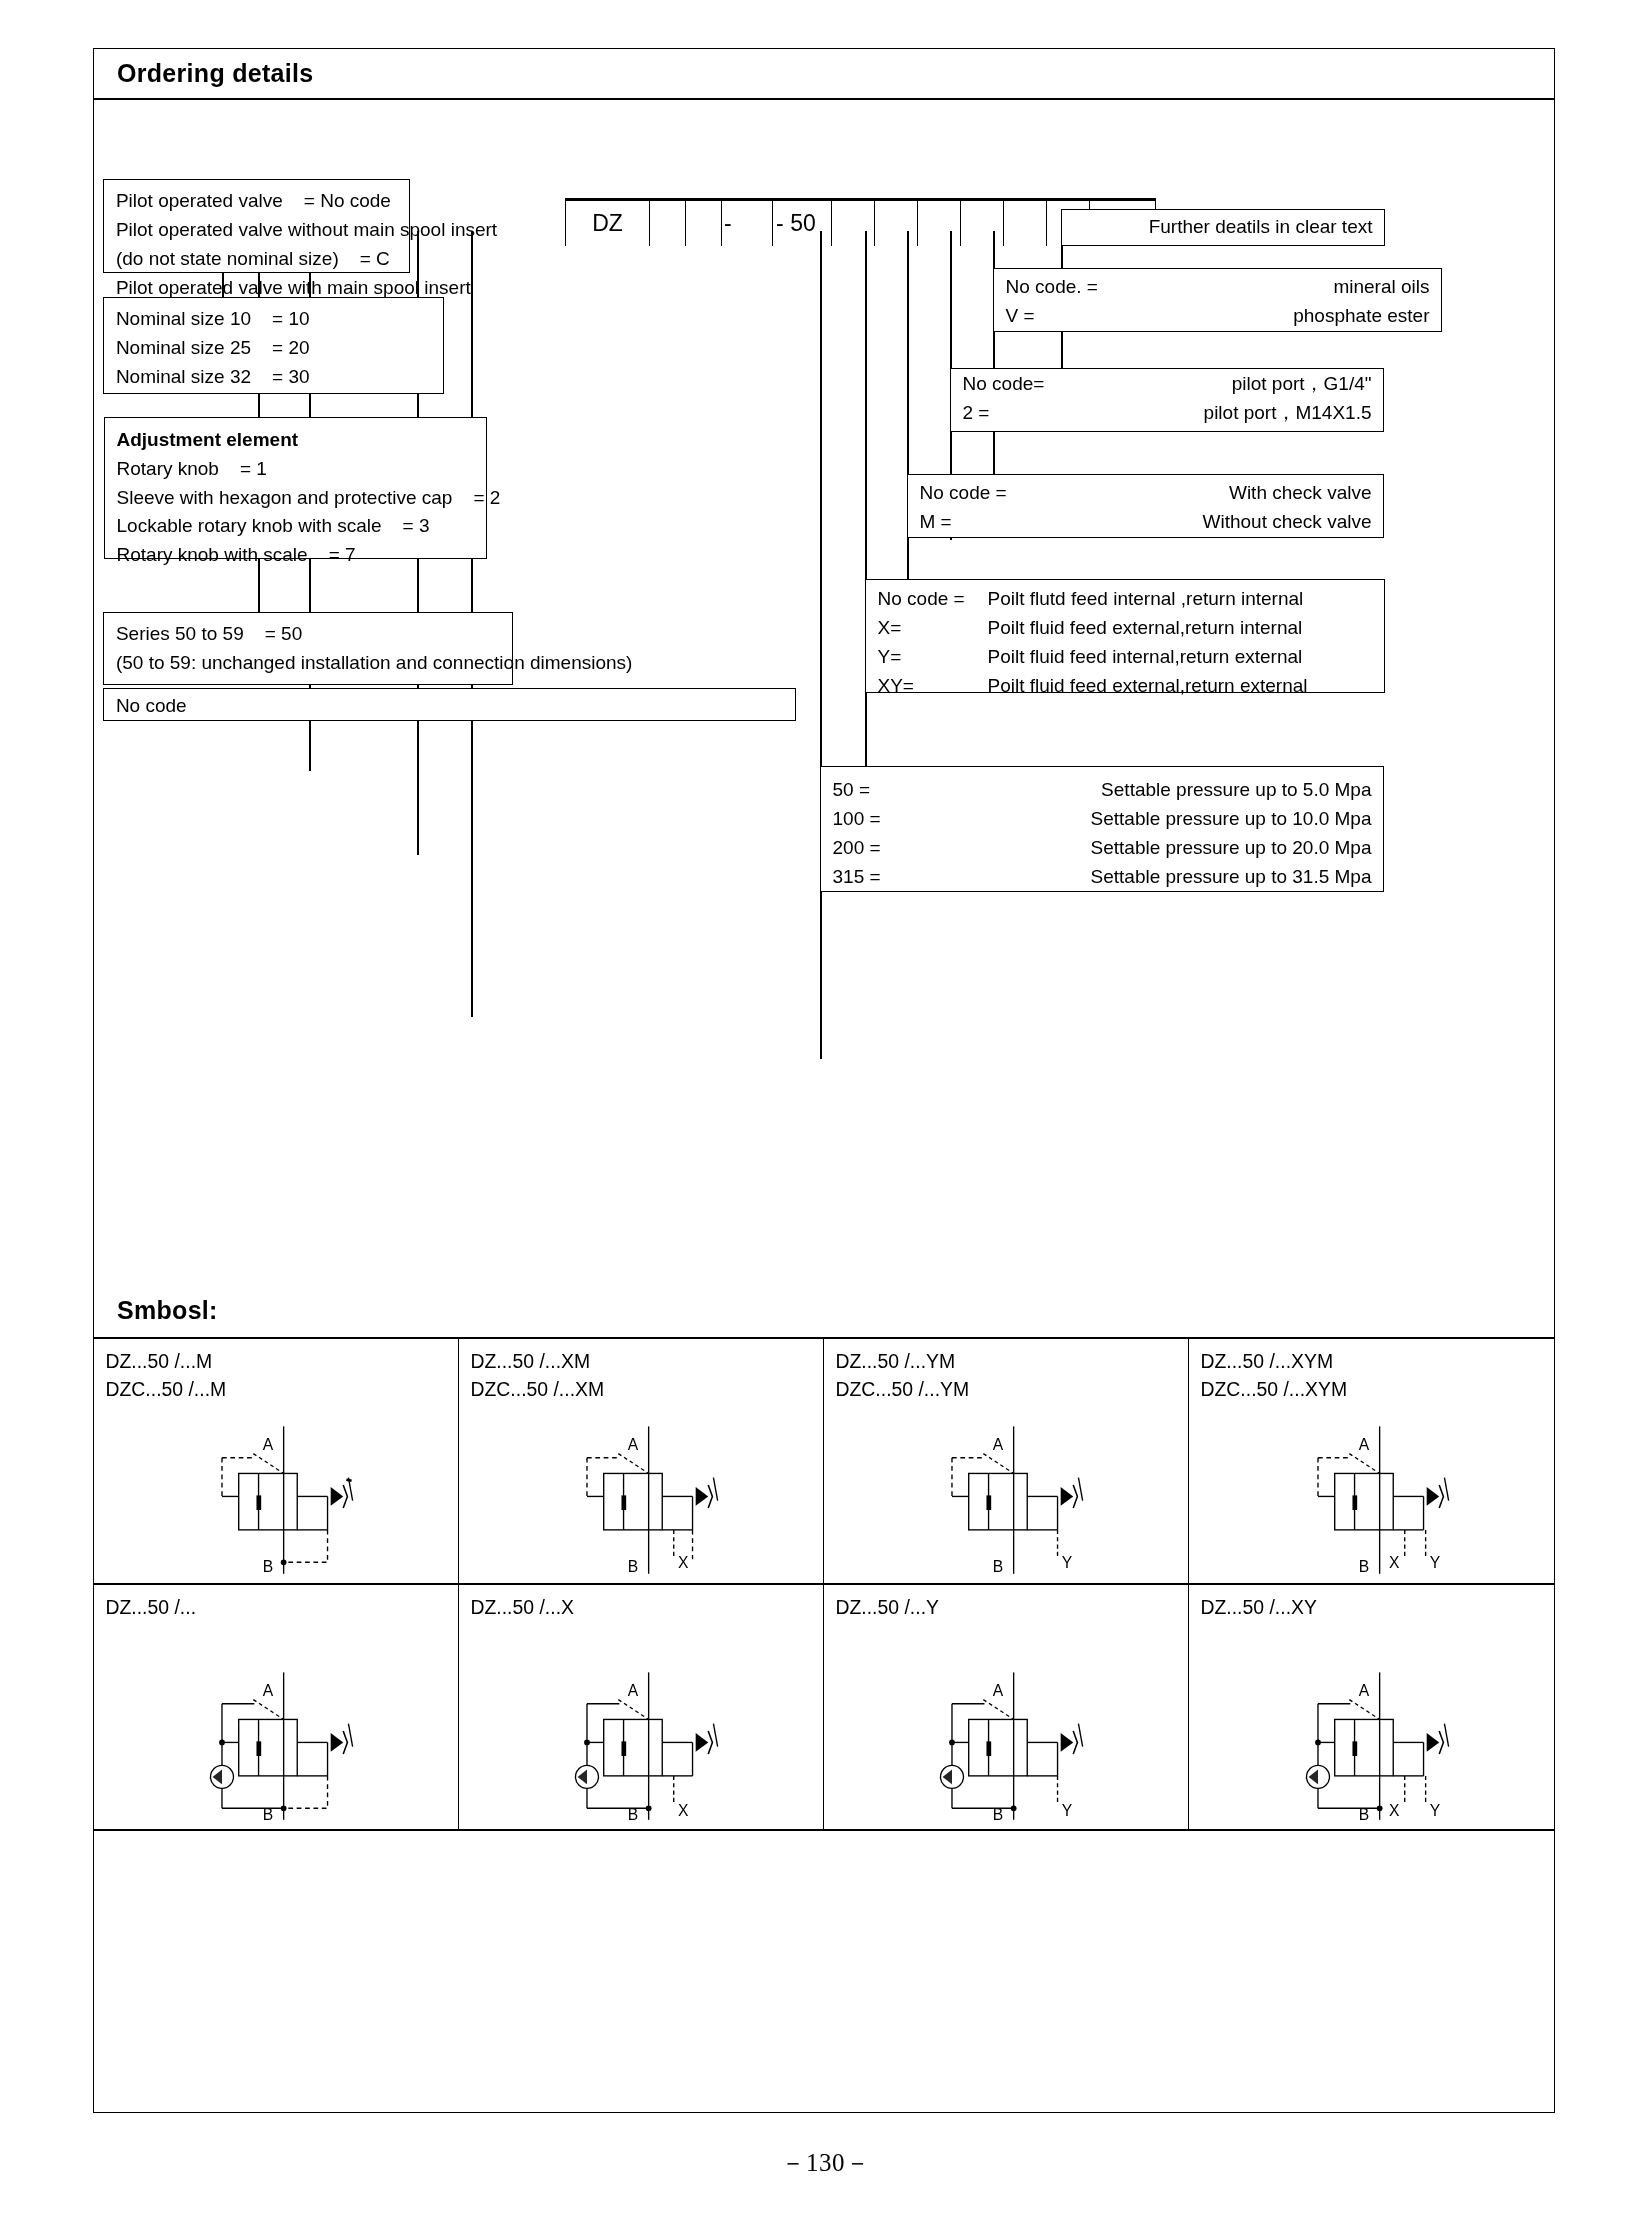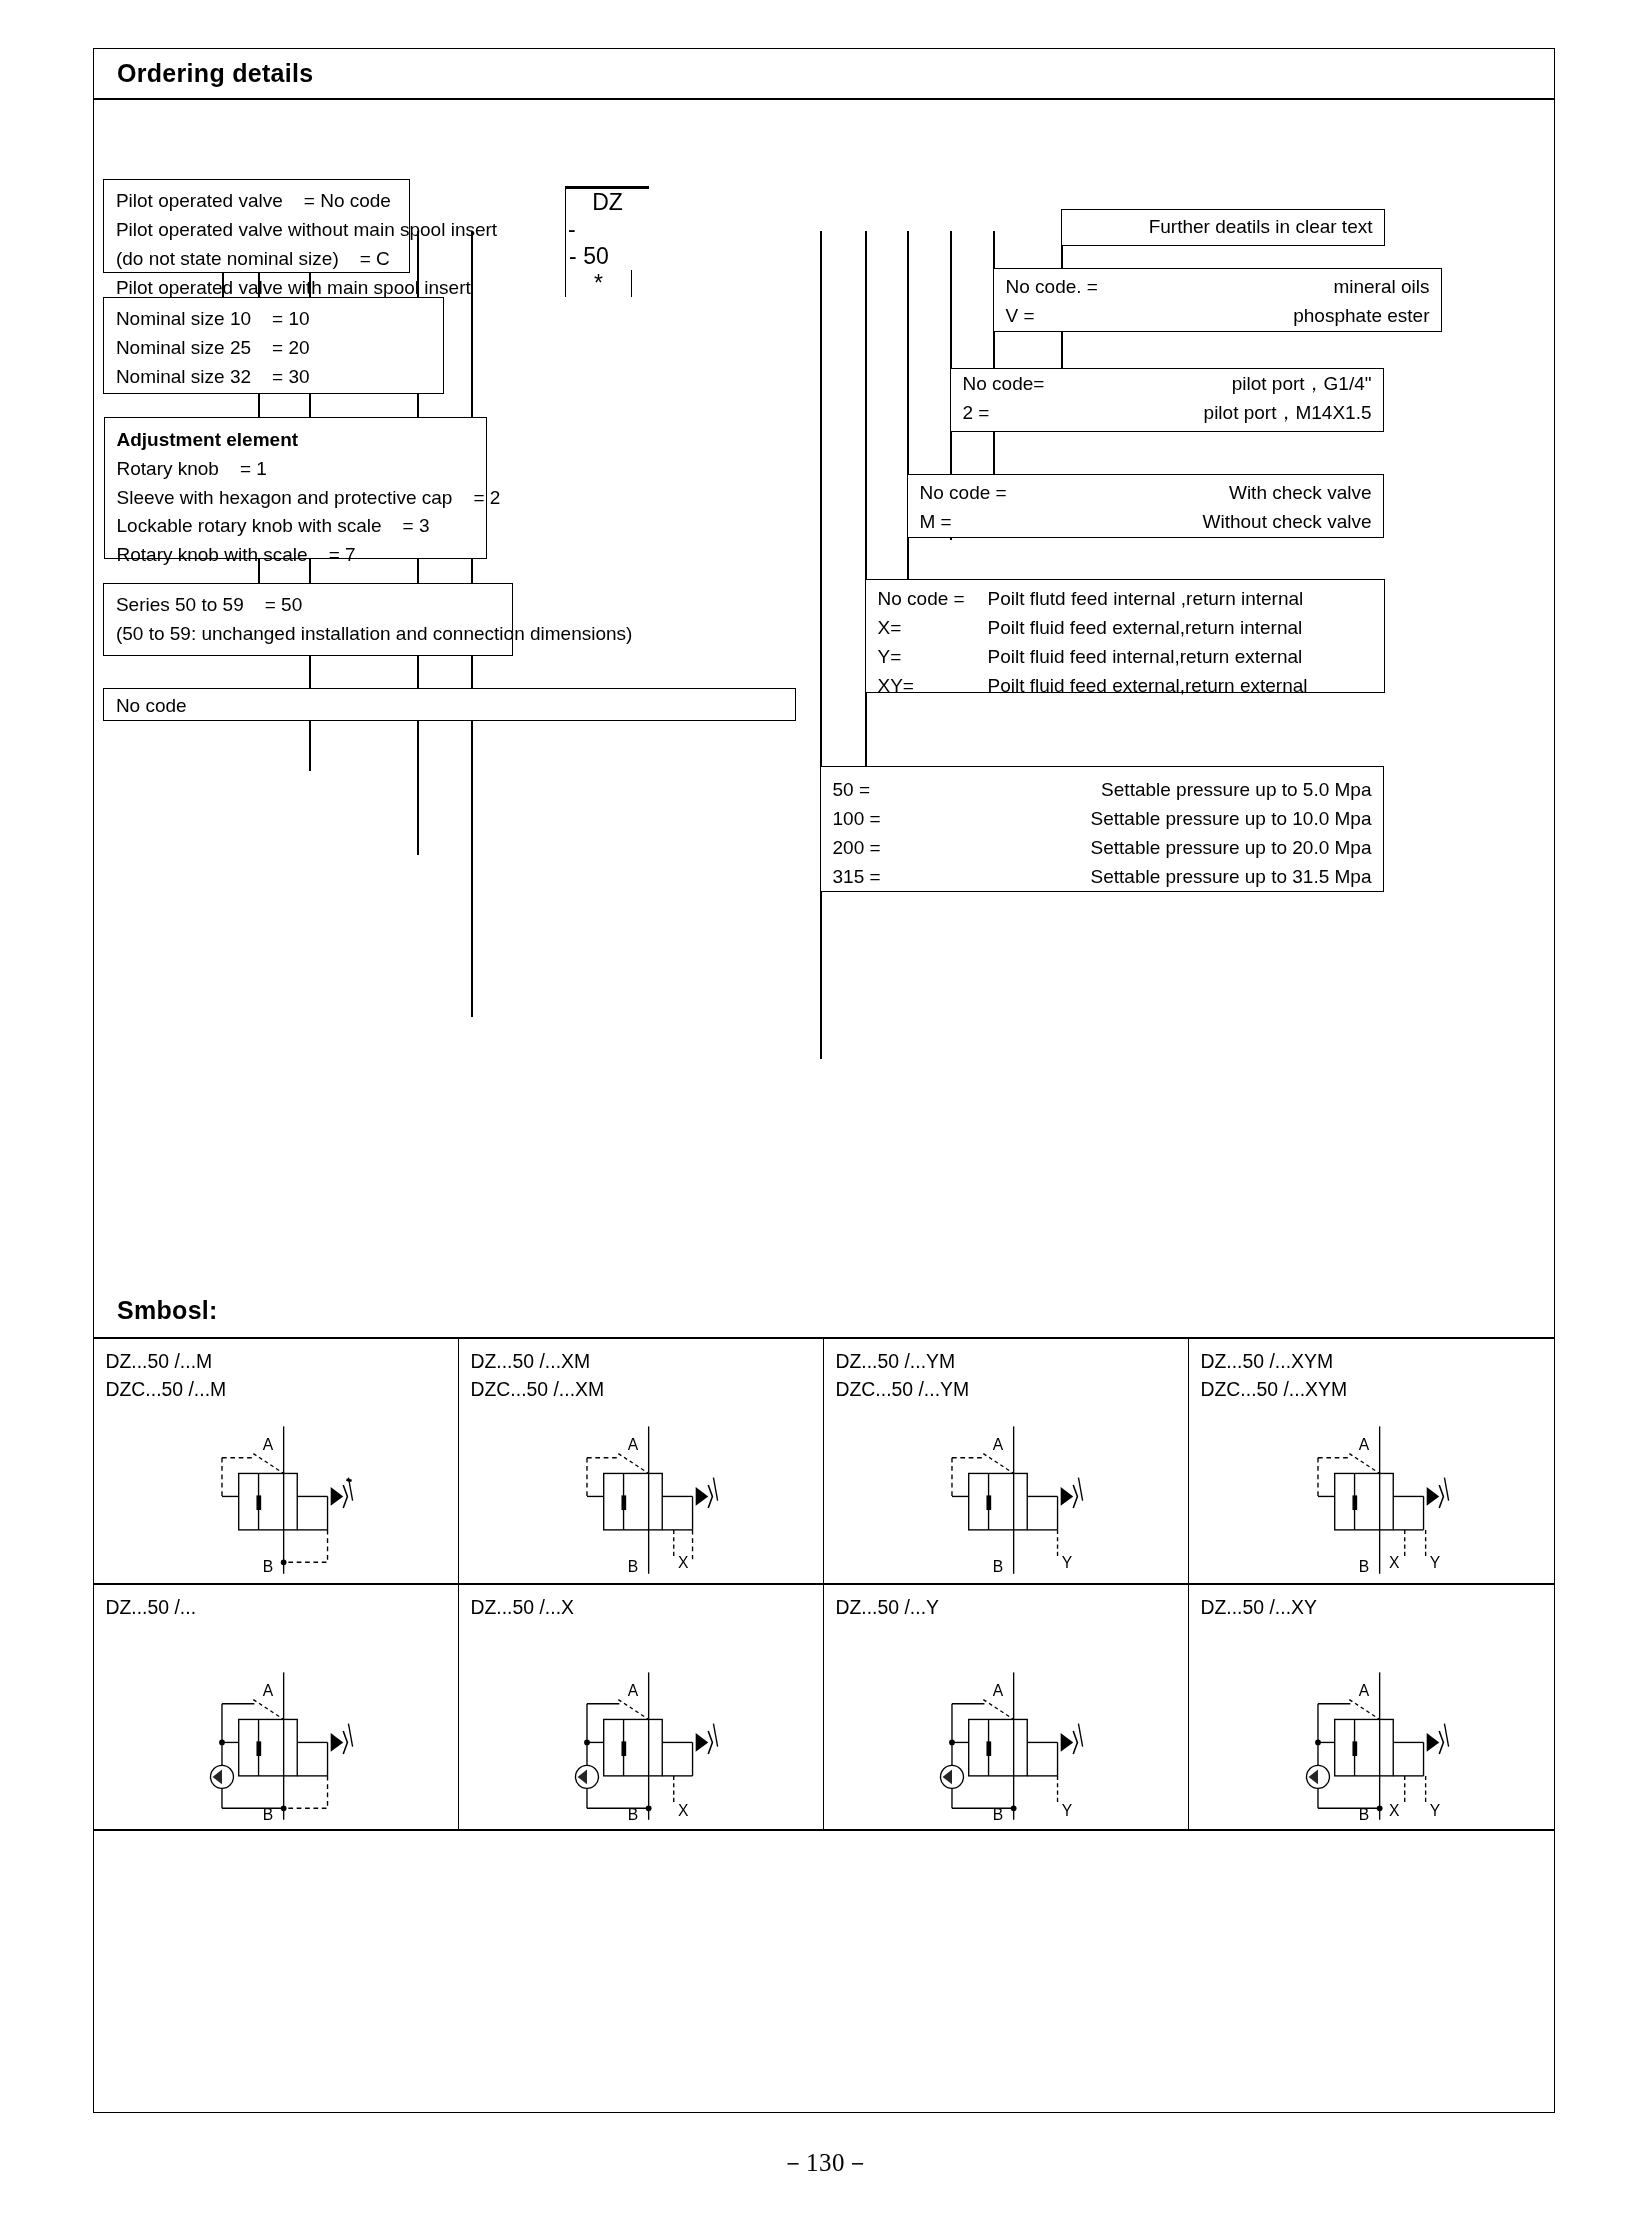--- a/index.html
+++ b/index.html
@@ -43,26 +43,25 @@
     letter-spacing: 0.3px;
     margin-left: 23px;
   }
   #ordering-head { top: 0; height: 51px; }
   #symbols-head  { top: 1234px; height: 56px; }
 
   
   .code-row {
     position: absolute;
     left: 471px;
-    top: 137px;
+    top: 149px;
     display: flex;
     border-top: 3.1px solid #000;
     height: 45px;
     box-sizing: content-box;
-    flex-direction: column;
   }
   .code-cell {
     border-left: 1.6px solid #000;
     height: 45px;
     display: flex;
     align-items: center;
     justify-content: center;
     font-size: 23px;
     box-sizing: border-box;
     position: relative;
@@ -254,21 +253,21 @@
     <div class="line">
       <span class="lbl">Lockable rotary knob with scale</span>
       <span class="val">= 3</span>
     </div>
     <div class="line">
       <span class="lbl">Rotary knob with scale</span>
       <span class="val">= 7</span>
     </div>
   </div>
 
-  <div class="dbox" style="left:9.4px; top:534px; width:410px; height:73px;">
+  <div class="dbox" style="left:9.4px; top:563px; width:410px; height:73px;">
     <div class="line">
       <span class="lbl">Series 50 to 59</span>
       <span class="val">= 50</span>
     </div>
     <div class="line single">
       <span class="lbl">(50 to 59: unchanged installation and connection dimensions)</span>
     </div>
   </div>
 
   <div class="dbox" style="left:9.4px; top:639px; width:693px; height:32.5px; padding-top:2.6px;">

